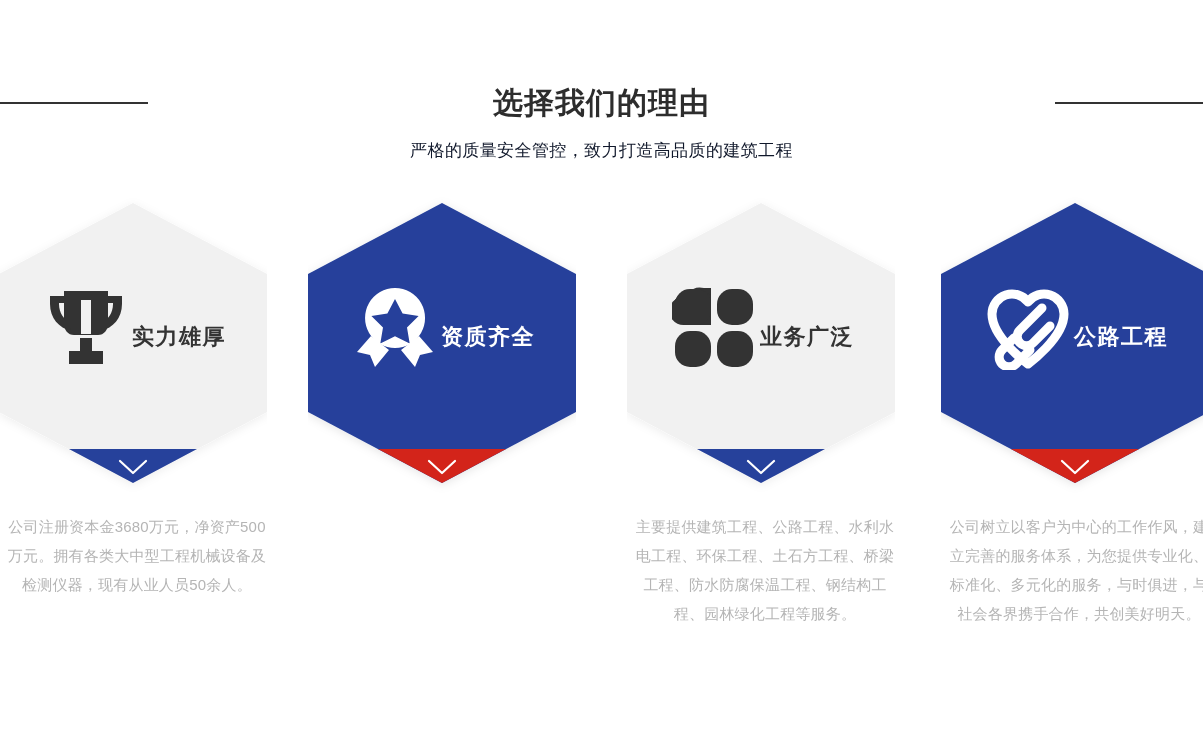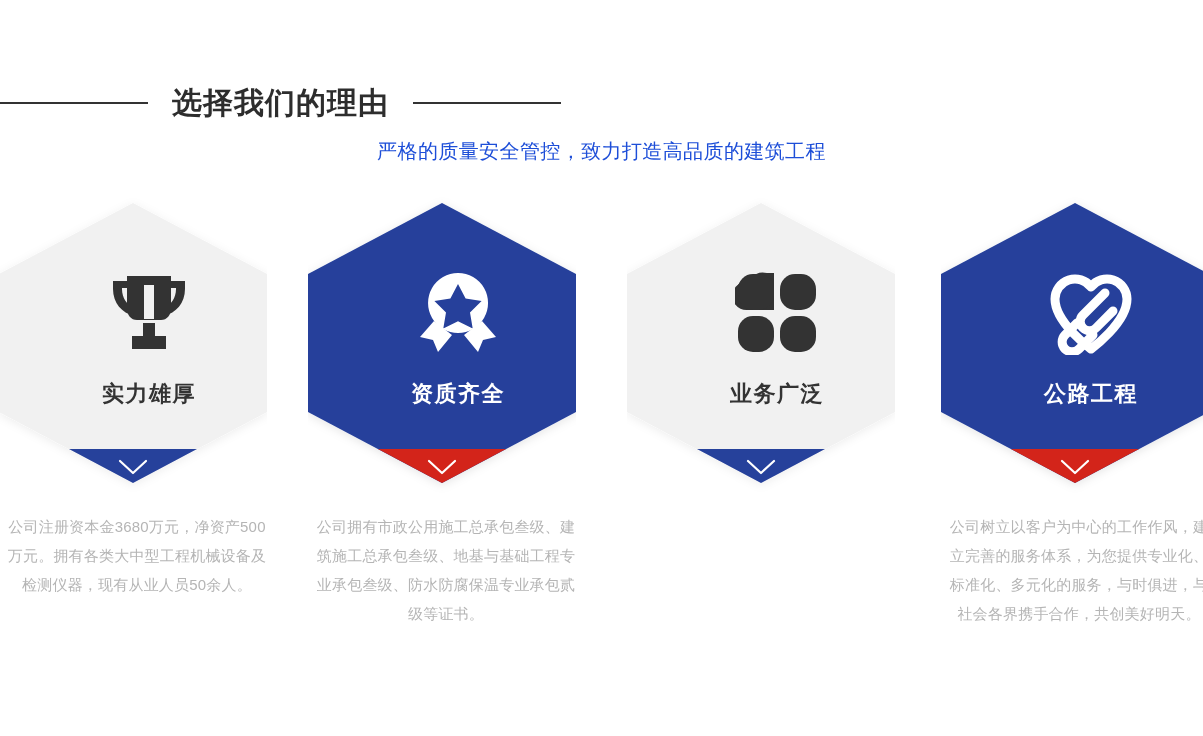--- a/index.html
+++ b/index.html
@@ -10,48 +10,48 @@
     overflow:hidden;
   }
   .page { position:relative; width:1203px; height:736px; }
 
   
   .heading-wrap {
     position:absolute; left:0; top:82px; width:1203px;
     text-align:center;
   }
   .title-row {
-    display:flex; align-items:center; justify-content:flex-start; gap:24px;
+    display:flex; align-items:center; justify-content:space-between; gap:34px;
   }
   .title-rule { width:148px; height:2px; background:#333333; }
   .section-title {
     font-size:30px; font-weight:bold; color:#2d2d2d;
     letter-spacing:1px; line-height:42px; white-space:nowrap;
   }
   .section-sub {
-    margin-top:14px; font-size:20px; color:#1d4ed8;
+    margin-top:14px; font-size:17px; color:#0f172a;
     letter-spacing:.4px; line-height:26px;
   }
 
   
   .cards {
     position:absolute; left:0; top:196px; width:1203px; height:300px;
   }
   .card { position:absolute; top:0; width:268px; height:300px; }
   .card.c0 { left:-1px; }
   .card.c1 { left:308px; }
   .card.c2 { left:627px; }
   .card.c3 { left:941px; }
 
   .hexwrap { position:absolute; left:0; top:0; width:268px; height:300px; }
   .hexwrap svg { display:block; }
 
   .hex-content {
-    position:absolute; left:16px; top:0; width:268px; height:287px;
-    display:flex; flex-direction:column; align-items:center;
+    position:absolute; left:0; top:0; width:268px; height:287px;
+    display:flex; flex-direction:row; align-items:center;
     justify-content:center; padding-bottom:6px;
   }
   .icon-box {
     width:92px; height:96px;
     display:flex; align-items:center; justify-content:center;
     margin-bottom:18px;
   }
   .icon-box svg { display:block; }
   .card-title {
     font-size:22px; font-weight:bold; letter-spacing:1.5px; line-height:30px;
@@ -201,17 +201,17 @@
           </svg>
         </div>
         <div class="card-title">公路工程</div>
       </div>
     </div>
 
   </div>
 
   <div class="descs">
     <p class="desc d0">公司注册资本金3680万元，净资产500万元。拥有各类大中型工程机械设备及检测仪器，现有从业人员50余人。</p>
-    <p class="desc d1">公司拥有市政公用施工总承包叁级、建筑施工总承包叁级、地基与基础工程专业承包叁级、防水防腐保温专业承包贰级等证书。</p>
+    <p class="desc d2">主要提供建筑工程、公路工程、水利水电工程、环保工程、土石方工程、桥梁工程、防水防腐保温工程、钢结构工程、园林绿化工程等服务。</p>
     <p class="desc d3">公司树立以客户为中心的工作作风，建立完善的服务体系，为您提供专业化、标准化、多元化的服务，与时俱进，与社会各界携手合作，共创美好明天。</p>
   </div>
 
 </div>
 
 </body></html>

